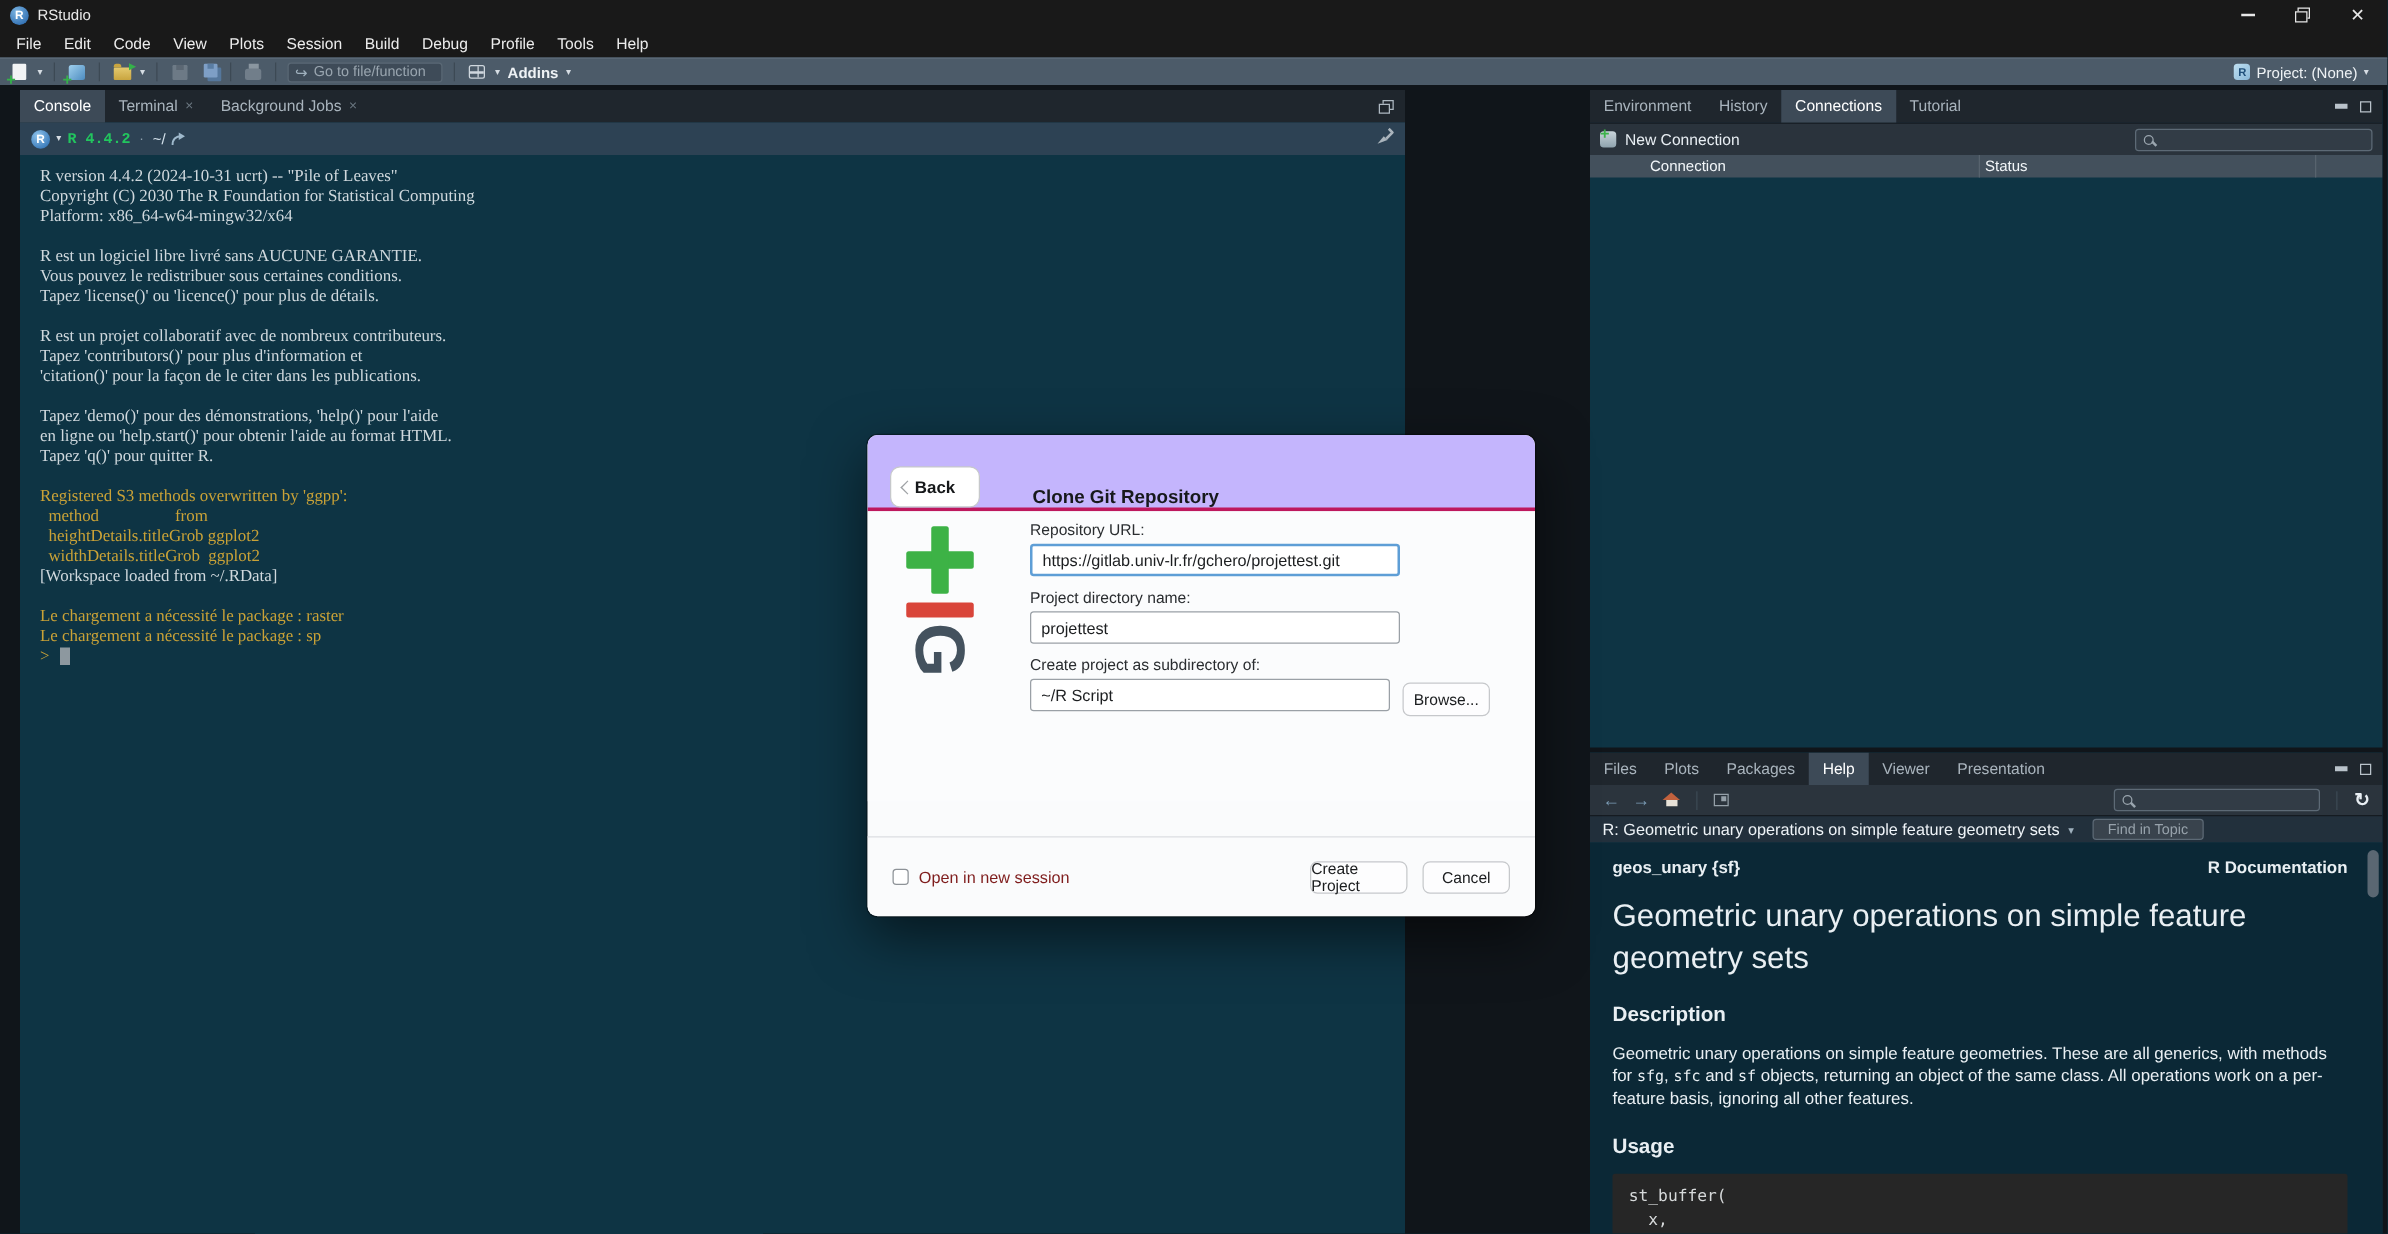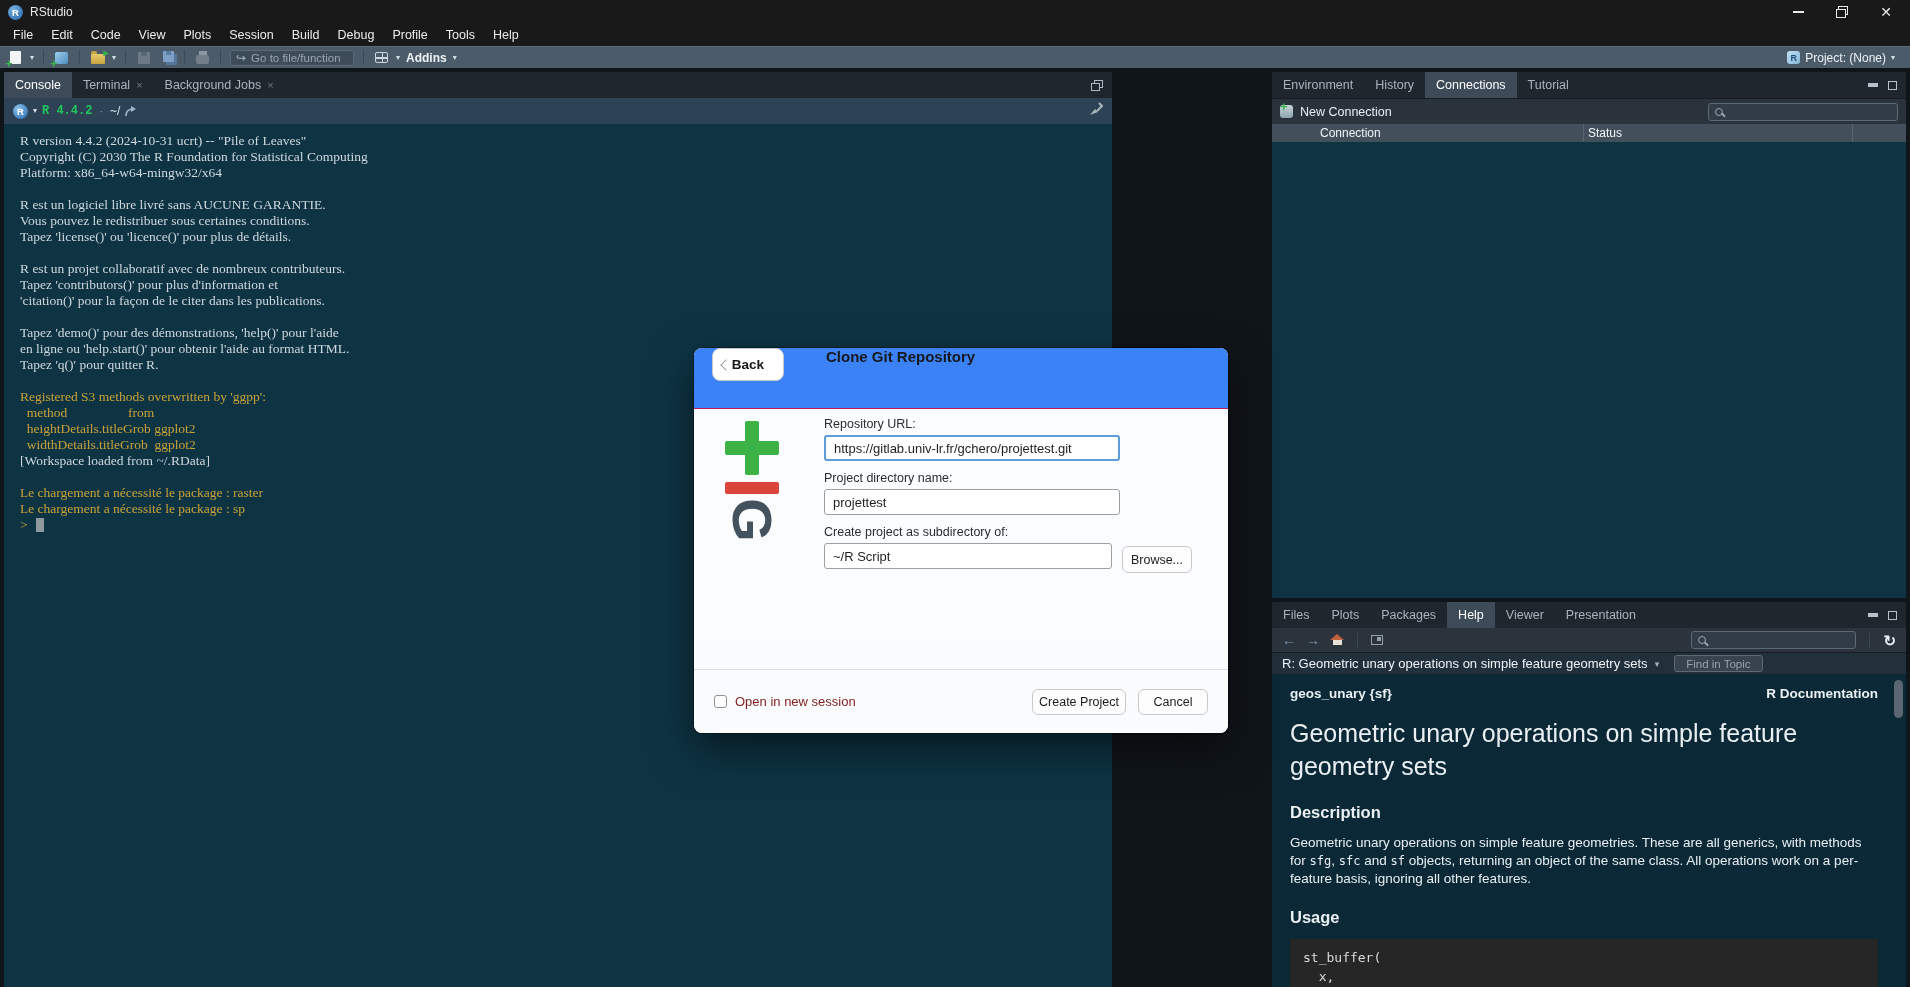--- a/index.html
+++ b/index.html
@@ -47,21 +47,21 @@
   .goto-arrow { color:#9fb0bd; font-size:12px; line-height:1; }
   .grid-ic { width:13px; height:11px; border:1.5px solid #cfd7de; border-radius:2px; position:relative; }
   .grid-ic::before { content:''; position:absolute; left:50%; top:0; bottom:0; width:1.5px; background:#cfd7de; }
   .grid-ic::after { content:''; position:absolute; top:45%; left:0; right:0; height:1.5px; background:#cfd7de; }
   .tb-label { color:#eef2f5; font-size:12px; font-weight:bold; }
   .project-sel { margin-left:auto; display:flex; align-items:center; gap:5px; color:#eef2f5; font-size:12px; padding-right:8px; }
   .project-icon { width:13px; height:13px; border-radius:3px; background:linear-gradient(135deg,#bfe0f2,#8ab8d8);
     color:#1f4f7a; font-size:9px; font-weight:bold; display:flex; align-items:center; justify-content:center; }
   
   .pane { position:absolute; background:#0e3444; overflow:hidden; }
-  .console-pane { left:4px; top:72px; width:1108px; height:915px; }
+  .console-pane { left:16px; top:72px; width:1108px; height:915px; }
   .env-pane { left:1272px; top:72px; width:634px; height:526px; }
   .help-pane { left:1272px; top:602px; width:634px; height:385px; }
   .tabstrip { height:26px; background:#1f262d; display:flex; align-items:stretch; }
   .tabs-list { display:flex; }
   .tab { display:flex; align-items:center; padding:0 11px; font-size:12.5px; color:#a9b4bd; gap:6px; }
   .tab.active { background:#3d4a57; color:#fff; }
   .tab-close { color:#6c7882; font-size:11px; }
   .pane-icons { margin-left:auto; display:flex; align-items:center; gap:10px; padding-right:9px; }
   .restore-ic { width:12px; height:11px; position:relative; }
   .restore-ic::before { content:''; position:absolute; top:0; right:0; width:7px; height:6px; border:1.2px solid #aeb9c2; }
@@ -117,21 +117,21 @@
   .doc-p { font-size:13.5px; line-height:17.5px; margin-top:12px; }
   .code-inline { font-family:"DejaVu Sans Mono",monospace; font-size:12px; }
   .usage-pre { margin-top:12px; background:#262626; border-radius:2px; padding:9px 13px;
     font-family:"DejaVu Sans Mono",monospace; font-size:13px; line-height:19px; color:#d6d9da; height:220px; }
   .codeline { white-space:pre; }
   .scroll-thumb { position:absolute; right:3px; top:78px; width:9px; height:38px; border-radius:5px; background:#5a6772; }
   
   .dialog { position:absolute; left:694px; top:348px; width:534px; height:385px; background:#fafbfc;
     border-radius:8px; box-shadow:0 16px 44px rgba(0,0,0,.55), 0 0 0 1px rgba(0,0,0,.35); overflow:hidden; }
   .dlg-titlebar { height:27px; background:#e9ebee; display:flex; align-items:center; padding:0 14px; font-size:12px; color:#1b1b1b; }
-  .dlg-header { height:61px; background:#3b82f6; border-bottom:1px solid #be185d; display:flex; align-items:flex-start; }
+  .dlg-header { height:61px; background:#c4b5fd; border-bottom:3px solid #be185d; display:flex; align-items:flex-end; }
   .back-btn { margin-left:18px; width:72px; height:33px; background:#fff; border:1px solid #c6c8cb; border-radius:8px;
     display:flex; align-items:center; justify-content:center; font-size:13.5px; font-weight:bold; color:#16181a; position:relative; }
   .back-btn::before { content:''; position:absolute; left:9px; top:12px; width:7px; height:7px;
     border-left:1.5px solid #9fa2a5; border-bottom:1.5px solid #9fa2a5; transform:rotate(45deg); }
   .dlg-heading { margin-left:42px; font-size:15px; font-weight:bold; color:#17191b; }
   .dlg-body { position:relative; height:232px; background:#fbfcfd; }
   .git-logo { position:absolute; left:26px; top:12px; width:64px; display:flex; flex-direction:column; align-items:center; }
   .git-plus { position:relative; width:54px; height:54px; }
   .git-plus::before { content:''; position:absolute; left:0; top:20px; width:54px; height:14px; background:#3db246; border-radius:2px; }
   .git-plus::after { content:''; position:absolute; left:20px; top:0; width:14px; height:54px; background:#3db246; border-radius:2px; }
@@ -146,21 +146,21 @@
   .dlg-field:nth-child(3) .dlg-input { width:288px; }
   .browse-btn { position:absolute; left:428px; top:137px; width:70px; height:27px; background:#fdfdfe;
     border:1px solid #c6c8cb; border-radius:6px; font-size:12.5px; display:flex; align-items:center; justify-content:center; color:#1b1d1f; }
   .dlg-footer { position:absolute; left:0; bottom:0; width:100%; height:64px; border-top:1px solid #dcdee1; background:#fafbfc;
     display:flex; align-items:center; padding:0 20px; }
   .checkbox { width:13px; height:13px; border:1px solid #8d9297; border-radius:3px; background:#fff; flex:none; }
   .chk-label { margin-left:8px; font-size:13px; color:#7f1d1d; }
   .dlg-spacer { flex:1; }
   .dlg-btn { height:26px; border:1px solid #c6c8cb; border-radius:6px; background:#fdfdfe; font-size:12.5px; color:#1b1d1f;
     display:flex; align-items:center; justify-content:center; }
-  .create-btn { width:94px; margin-right:12px; }
+  .create-btn { width:78px; margin-right:12px; }
   .cancel-btn { width:70px; }
 </style>
 </head>
 <body>
 
 <header class="titlebar">
   <span class="app-logo">R</span>
   <span>RStudio</span>
   <span class="win-controls">
     <span class="win-min"></span>

